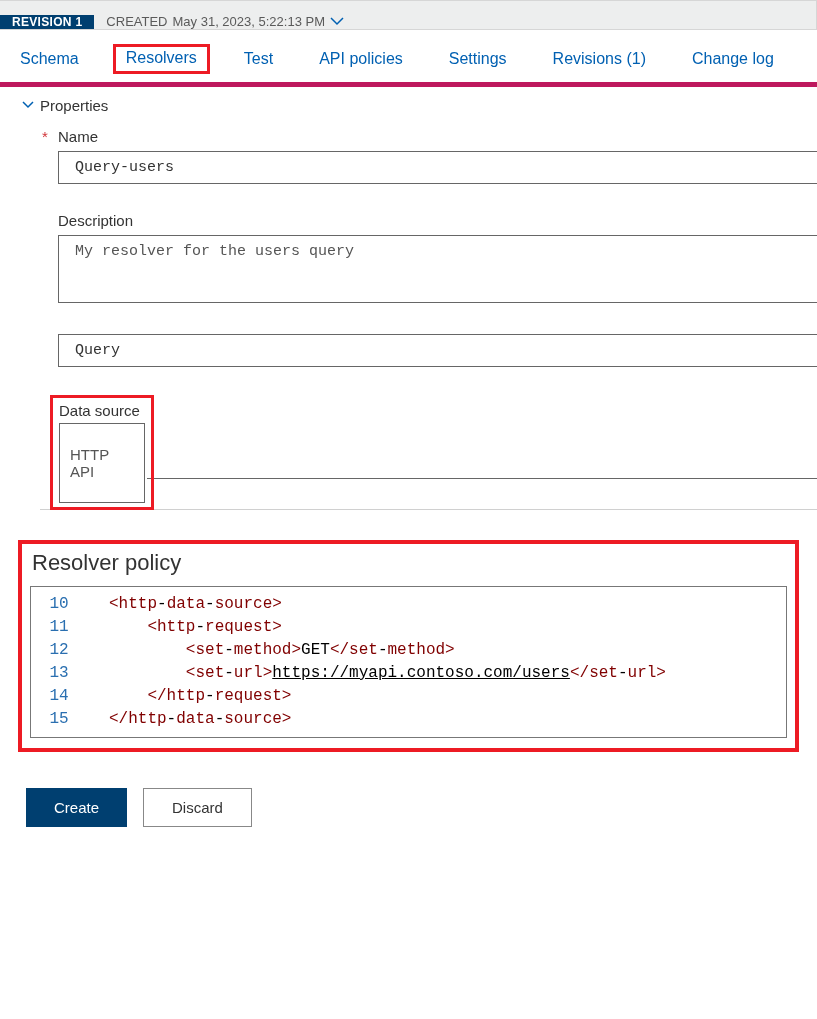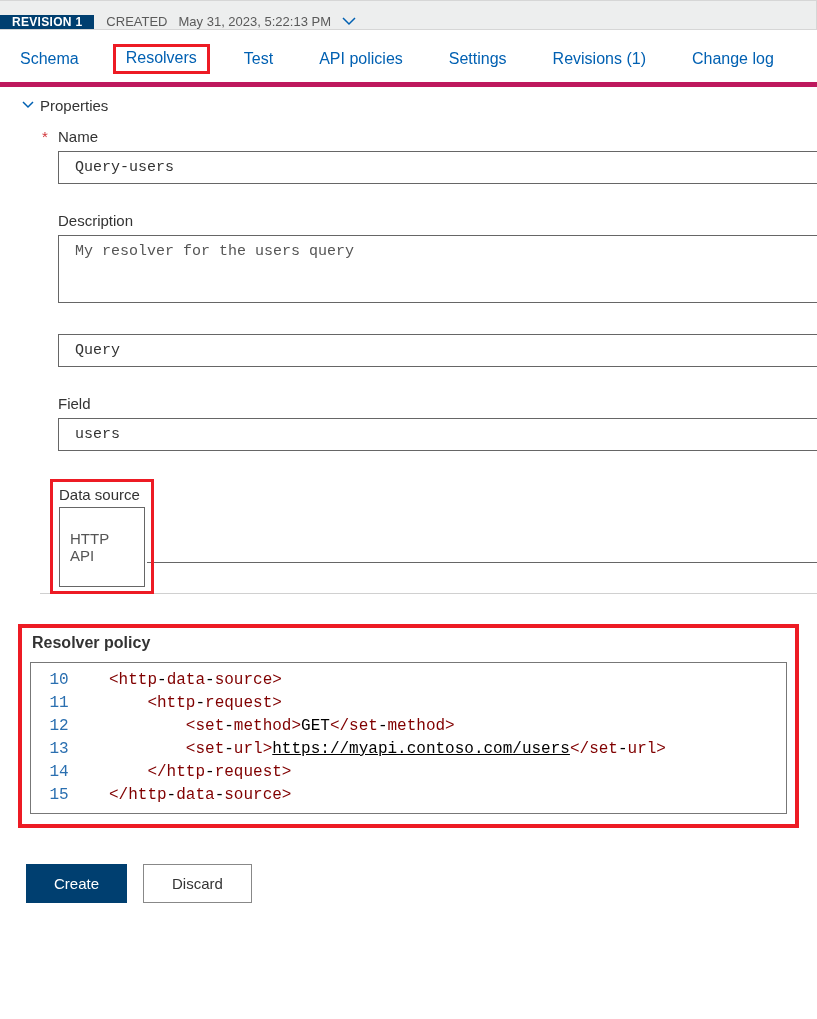--- a/index.html
+++ b/index.html
@@ -15,21 +15,21 @@
     --code-tag:#800000;
     --code-attr:#a31515;
     --code-text:#000;
   }
   html,body{margin:0;padding:0;font-family:"Segoe UI",Arial,sans-serif;font-size:14px;color:var(--text);background:#fff;overflow-x:hidden}
   body{width:817px}
 
   
   .revbar{display:flex;align-items:flex-end;height:28px;border:1px solid #d6d6d6;border-left:none;background:#edeeee}
   .revbadge{background:#003f70;color:#fff;font-weight:600;font-size:12px;padding:0 12px;display:flex;align-items:center;letter-spacing:.3px}
-  .revcreated{display:flex;align-items:center;gap:11px;padding:0 12px;color:#5a5a5a;font-size:13px}
+  .revcreated{display:flex;align-items:center;gap:5px;padding:0 12px;color:#5a5a5a;font-size:13px}
   .chevdown{color:#0060b2}
 
   
   .tabs{display:flex;gap:42px;padding:18px 18px 12px 18px;border-bottom:5px solid #be185d}
   .tab{color:var(--azure-link);font-size:16px;cursor:pointer;position:relative;padding:2px 2px}
   .hl-box{border:3px solid var(--hl);padding:2px 10px;margin:-4px -10px}
   .section-head{display:flex;align-items:center;gap:6px;color:#333;font-size:15px;padding:10px 18px 14px 22px}
   .sect-chev{color:#0060b2;font-size:13px}
   .form{padding:0 0 0 58px}
   .row{margin-bottom:28px}
@@ -45,21 +45,21 @@
   
   .ds-wrap{display:inline-block;border:3px solid var(--hl);padding:4px 6px 4px 6px;margin-left:-8px}
   .ds-wrap .label{margin-bottom:4px}
   .ds-input{border:1px solid #666;padding:22px 10px;font-size:15px;width:64px;display:inline-block;color:#555;border-right:1px solid #666}
   .ds-rule{border-top:1px solid #666;margin-left:89px;margin-top:-32px;margin-bottom:30px}
 
   .divider{border-top:1px solid var(--border-light);margin:26px 0 30px 40px}
 
   
   .policy-wrap{margin:0 18px 0 18px;border:4px solid var(--hl);padding:6px 8px 10px 8px}
-  .policy-title{font-size:16px;font-weight:700;color:#333;margin:0 0 10px 2px}
+  .policy-title{font-size:22px;font-weight:400;color:#333;margin:0 0 10px 2px}
   .code-box{border:1px solid #777;background:#fff;font-family:Consolas,'Courier New',monospace;font-size:16px;line-height:23px;padding:6px 0 6px 0;overflow:hidden}
   .code-line{display:flex}
   .ln{width:56px;text-align:center;color:#2a6fb0;padding-right:22px;user-select:none}
   .code{white-space:pre;color:var(--code-text)}
   .tag{color:var(--code-tag)}
   .ang{color:#800000}
   .txtval{color:#000}
   .url{color:#000;text-decoration:underline}
 
   
@@ -117,26 +117,20 @@
     <div class="label">
         <span>Description</span>
       </div>
     <textarea class="txt" style="">My resolver for the users query</textarea>
   </div>
 
   <div class="row">
     <input class="txt select" type="text" readonly="" value="Query" style="">
   </div>
 
-  <div class="row">
-    <div class="label">
-        <span>Field</span>
-      </div>
-    <input class="txt select" type="text" readonly="" value="users" style="">
-  </div>
 
   <div class="row" style="margin-bottom:0">
     <span class="ds-wrap">
       <div class="label">
           <span>Data source</span>
         </div>
       <span class="ds-input">HTTP API</span>
     </span>
     <div class="ds-rule"></div>
   </div>

